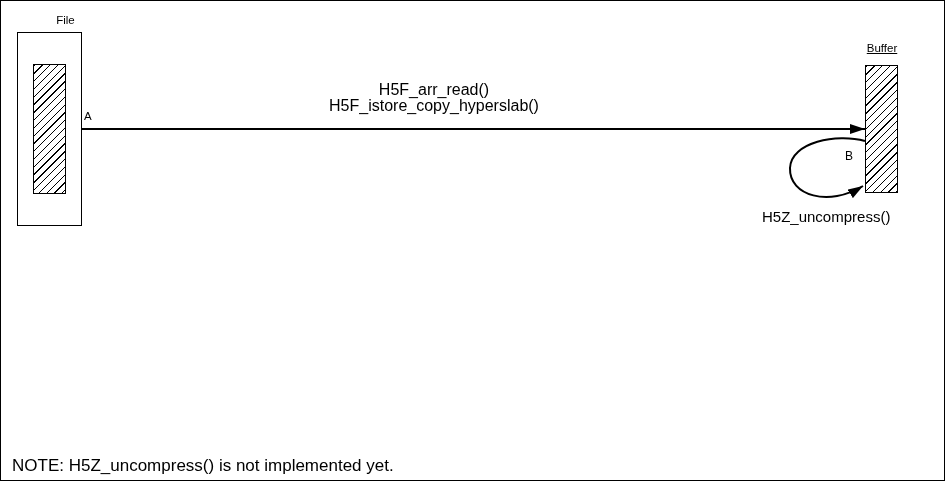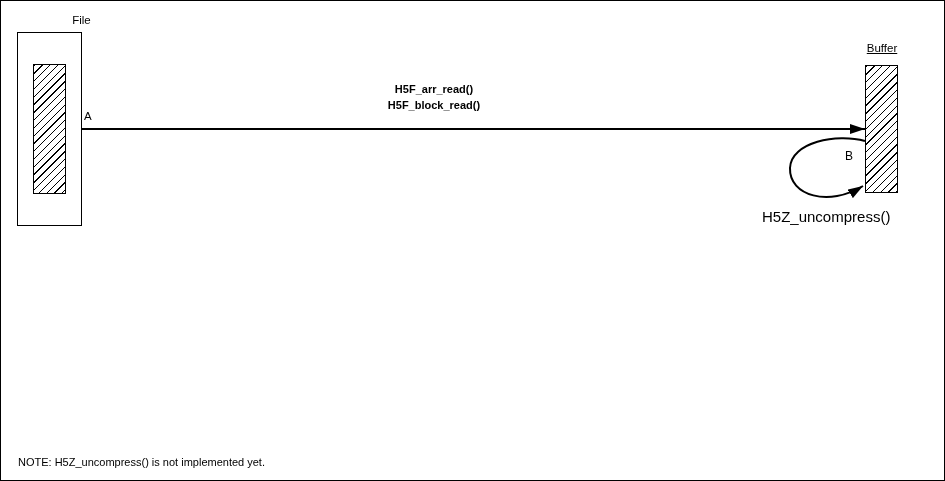--- a/index.html
+++ b/index.html
@@ -59,49 +59,48 @@
     width: 31px;
     height: 128px;
   }
   #buffer-chunk {
     left: 864px;
     top: 64px;
     width: 31px;
     height: 126px;
   }
 
-  #file-label   { left: 64px;  top: 13px; padding-left: 33px; }
+  #file-label   { left: 48px;  top: 13px; padding-left: 33px; }
   #buffer-label { left: 881px; top: 41px; text-decoration: underline; }
 
   #arrow-a-label { left: 83px;  top: 109px; }
   #arrow-b-label { left: 844px; top: 149px; font-size: 12px; }
 
   #call-stack {
     left: 433px;
     top: 81px;
     text-align: center;
   }
   #call-stack .fn {
-    font-size: 11px;
+    font-size: 16px;
     line-height: 15.7px;
     color: #000000;
     white-space: nowrap;
-    font-weight: bold;
   }
 
   #uncompress-label {
     left: 761px;
     top: 208px;
     font-size: 15px;
   }
 
   #note {
-    left: 17px;
+    left: 11px;
     top: 455px;
-    font-size: 11px;
+    font-size: 17px;
     color: #000000;
     white-space: nowrap;
   }
 
   #arrow-layer {
     left: 0; top: 0;
     width: 945px;
     height: 481px;
     pointer-events: none;
   }
@@ -127,20 +126,20 @@
     </defs>
     <line x1="81" y1="128" x2="864" y2="128" stroke="#000000" stroke-width="2" marker-end="url(#arrowhead)"></line>
     <path d="M 864 140 C 836 132, 790 141, 789 167 C 788 195, 828 206, 862 185" fill="none" stroke="#000000" stroke-width="2" marker-end="url(#arrowhead)"></path>
   </svg>
 
   <div id="arrow-a-label" class="abs label">A</div>
   <div id="arrow-b-label" class="abs label">B</div>
 
   <div id="call-stack" class="abs centered">
     <div class="fn">H5F_arr_read()</div>
-    <div class="fn">H5F_block_read()</div>
+    <div class="fn">H5F_istore_copy_hyperslab()</div>
   </div>
 
   <div id="uncompress-label" class="abs label">H5Z_uncompress()</div>
 
   <div id="note" class="abs">NOTE: H5Z_uncompress() is not implemented yet.</div>
 
 </div>
 
 </body></html>

